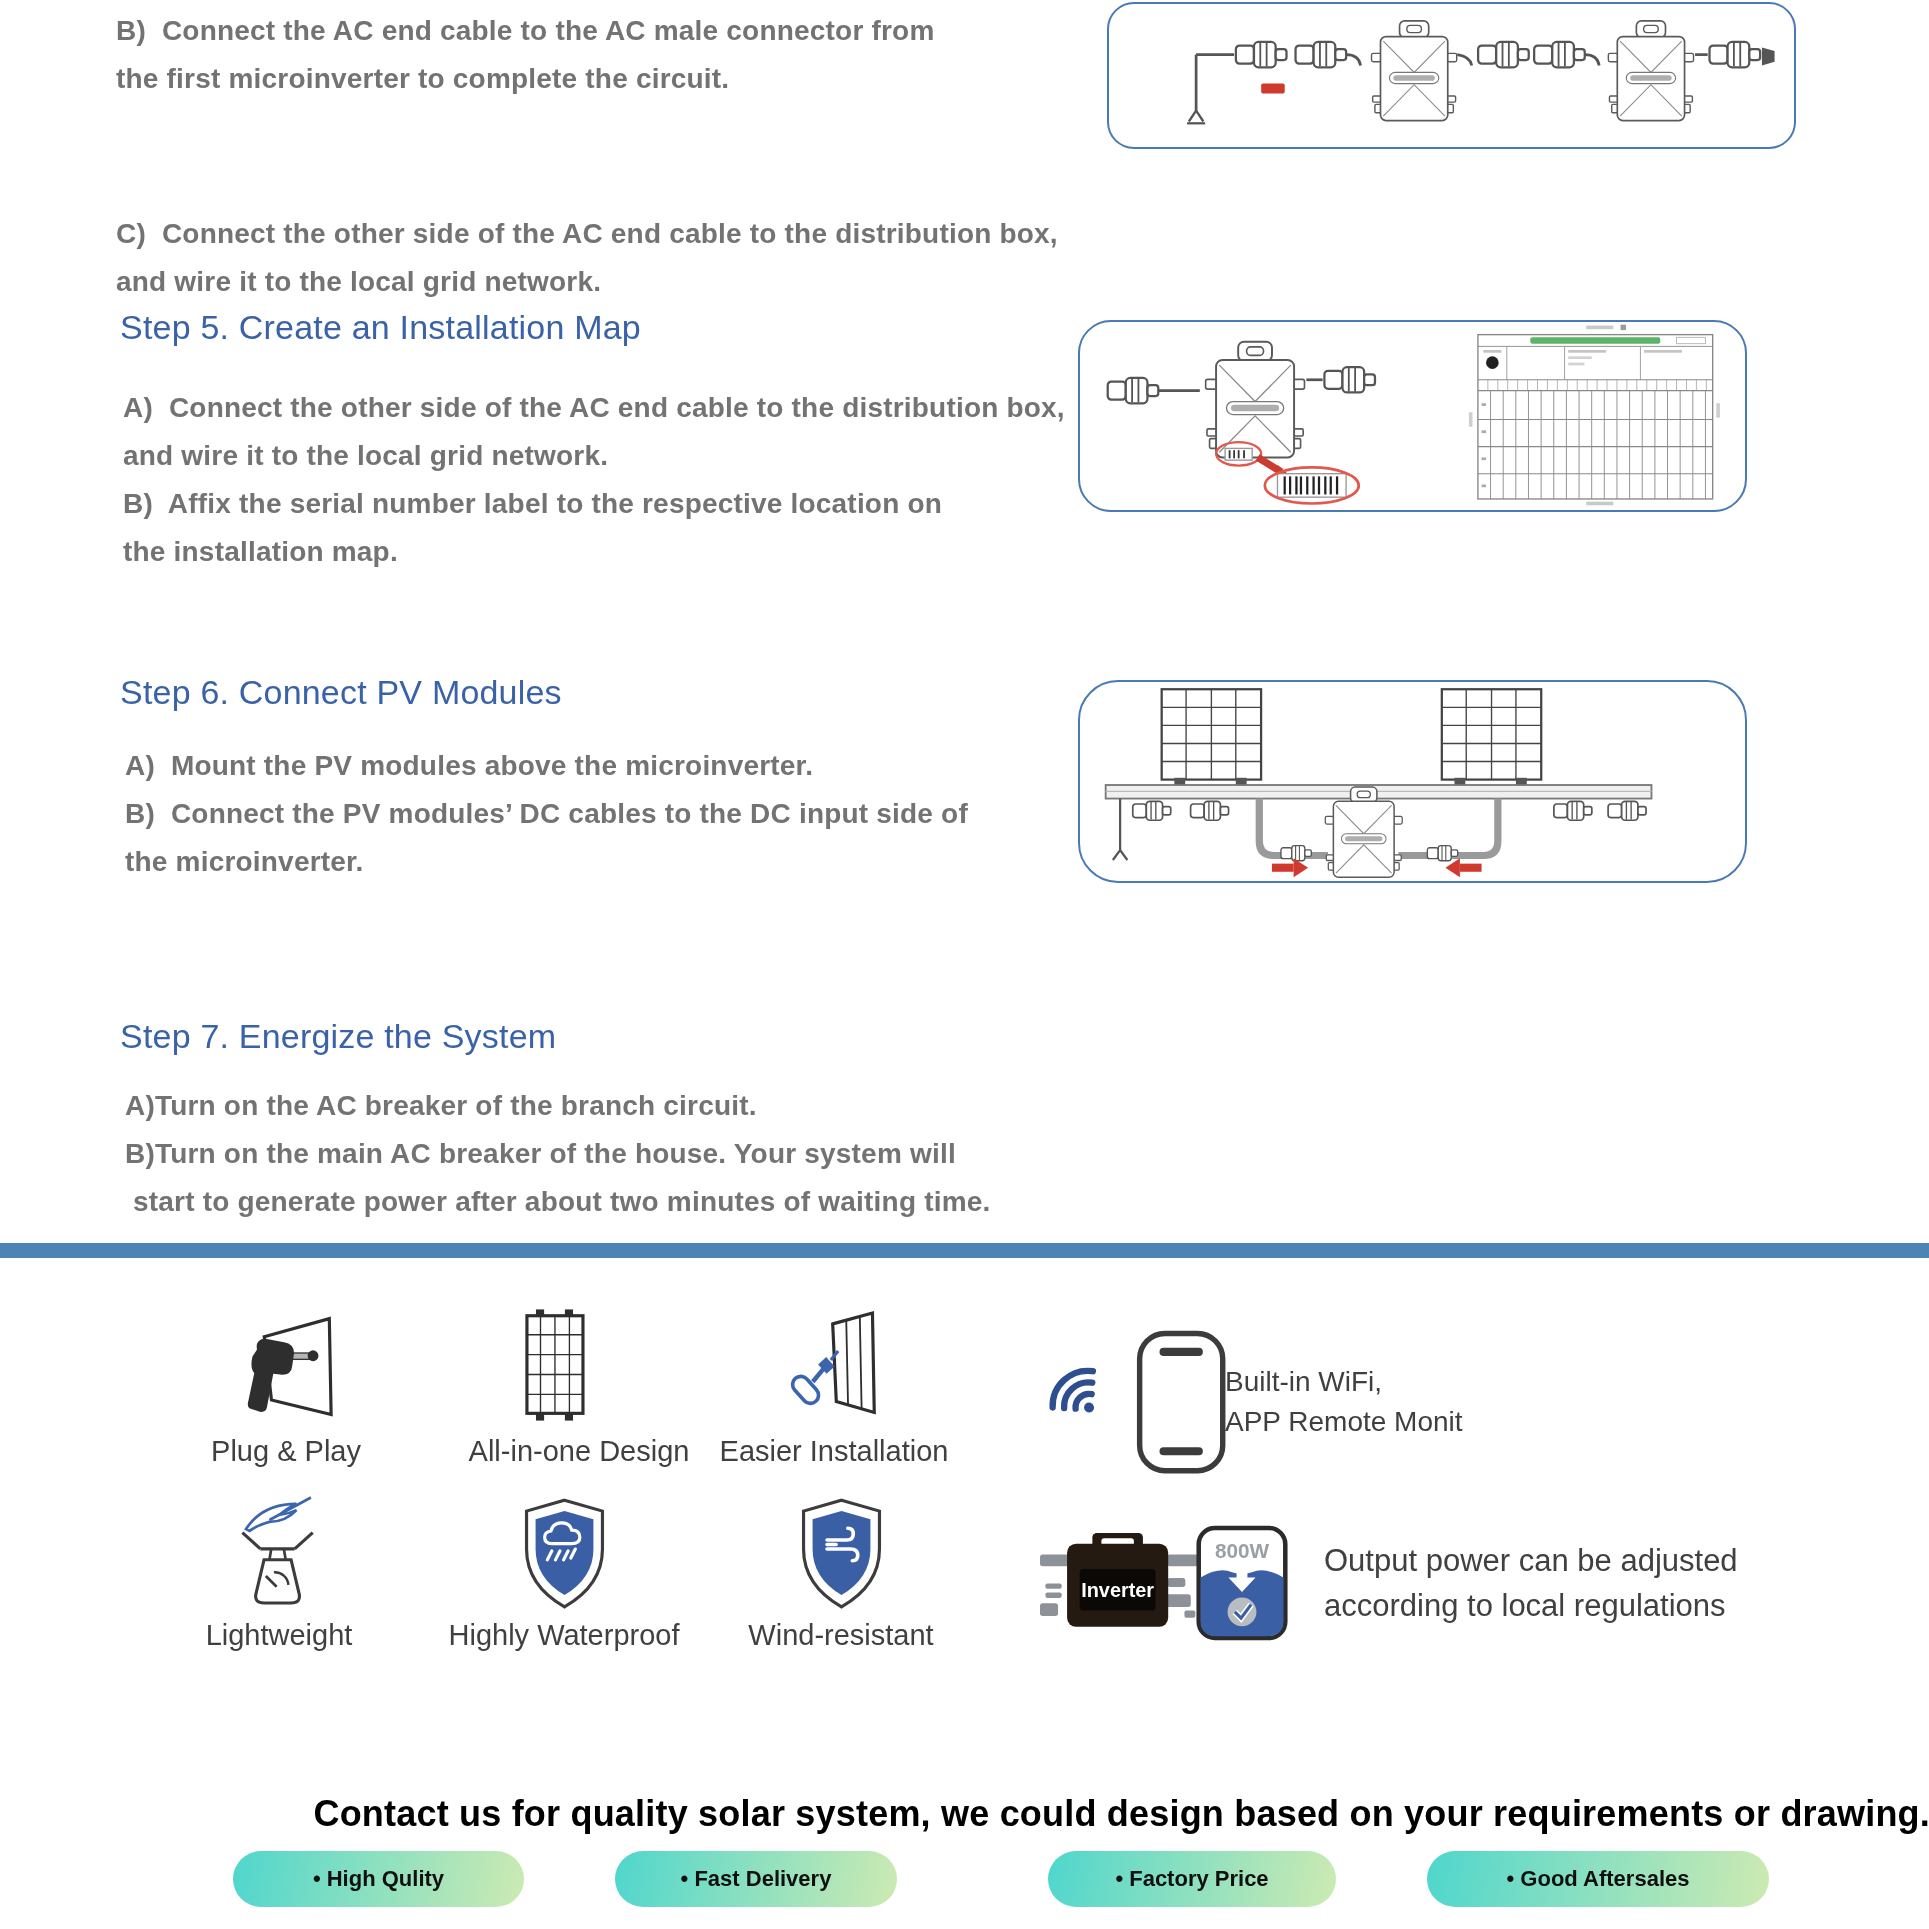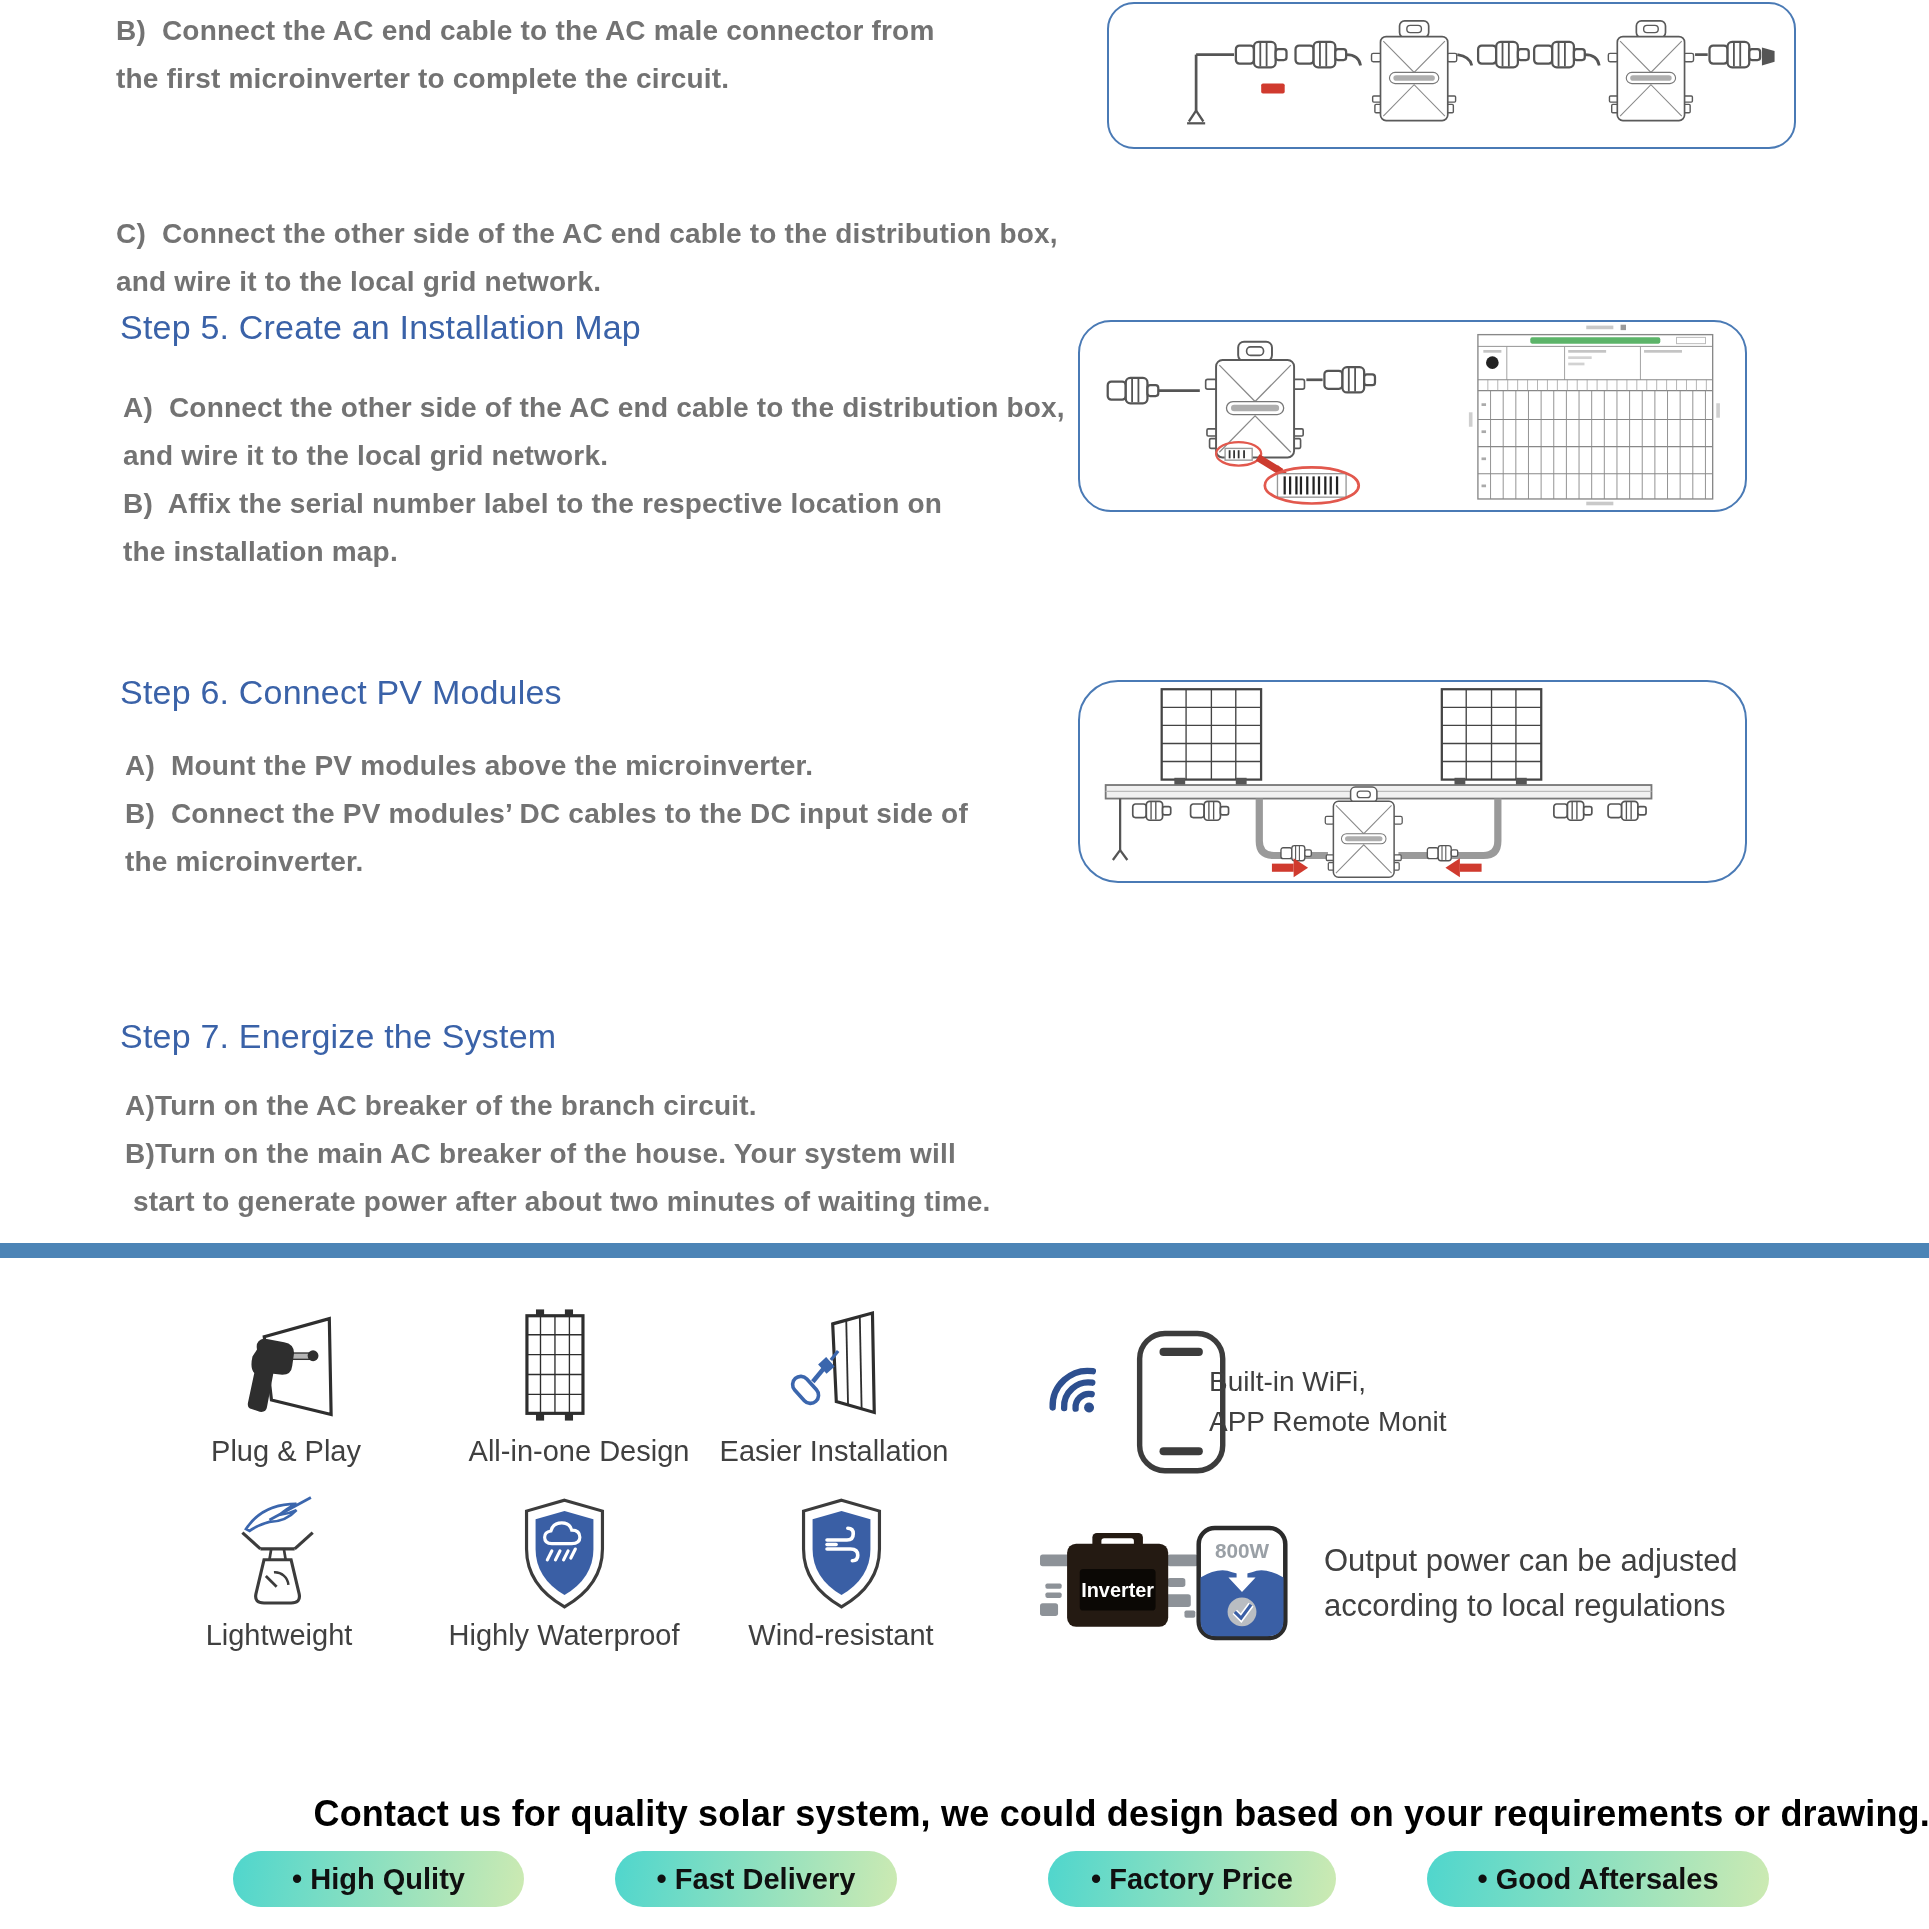--- a/index.html
+++ b/index.html
@@ -17,34 +17,34 @@
     font-size:34px;color:#3a62a8;font-weight:500;letter-spacing:0.2px;white-space:pre;
   }
   .diagram-box{
     background:#fff;border:2.7px solid #4a7ab5;box-sizing:border-box;
   }
   .divider{left:0;top:1243px;width:1930px;height:15.4px;background:#4c84b6;}
   .feature-label{
     font-size:29px;color:#404040;white-space:pre;transform:translateX(-50%);
   }
   .wifi-text{
-    font-size:28px;line-height:40px;color:#3f3f3f;white-space:pre-wrap;
+    font-size:28px;line-height:40px;color:#3f3f3f;white-space:pre-wrap;margin-left:16px;
   }
   .power-text{
     font-size:31px;line-height:45px;color:#404040;white-space:pre-wrap;
   }
   .contact{
     left:0;top:1793px;width:1930px;text-align:right;
     font-size:36px;font-weight:bold;color:#000;letter-spacing:0.2px;
   }
   .pill{
     position:absolute;top:1851px;height:56px;border-radius:28px;
     background:linear-gradient(100deg,#4fd6cd 0%,#cdeab2 100%);
     display:flex;align-items:center;justify-content:center;
-    font-size:29px;font-weight:bold;color:#101010;white-space:pre;
+    font-size:22px;font-weight:bold;color:#101010;white-space:pre;
   }
   svg{display:block;}
 </style>
 </head>
 <body>
 
 <svg width="0" height="0" style="position:absolute" aria-hidden="true">
   <defs>
     <g id="mi">
       <rect x="34" y="-28" width="52" height="30" rx="9" fill="#fff" stroke="#5a5a5a" stroke-width="3"></rect>

